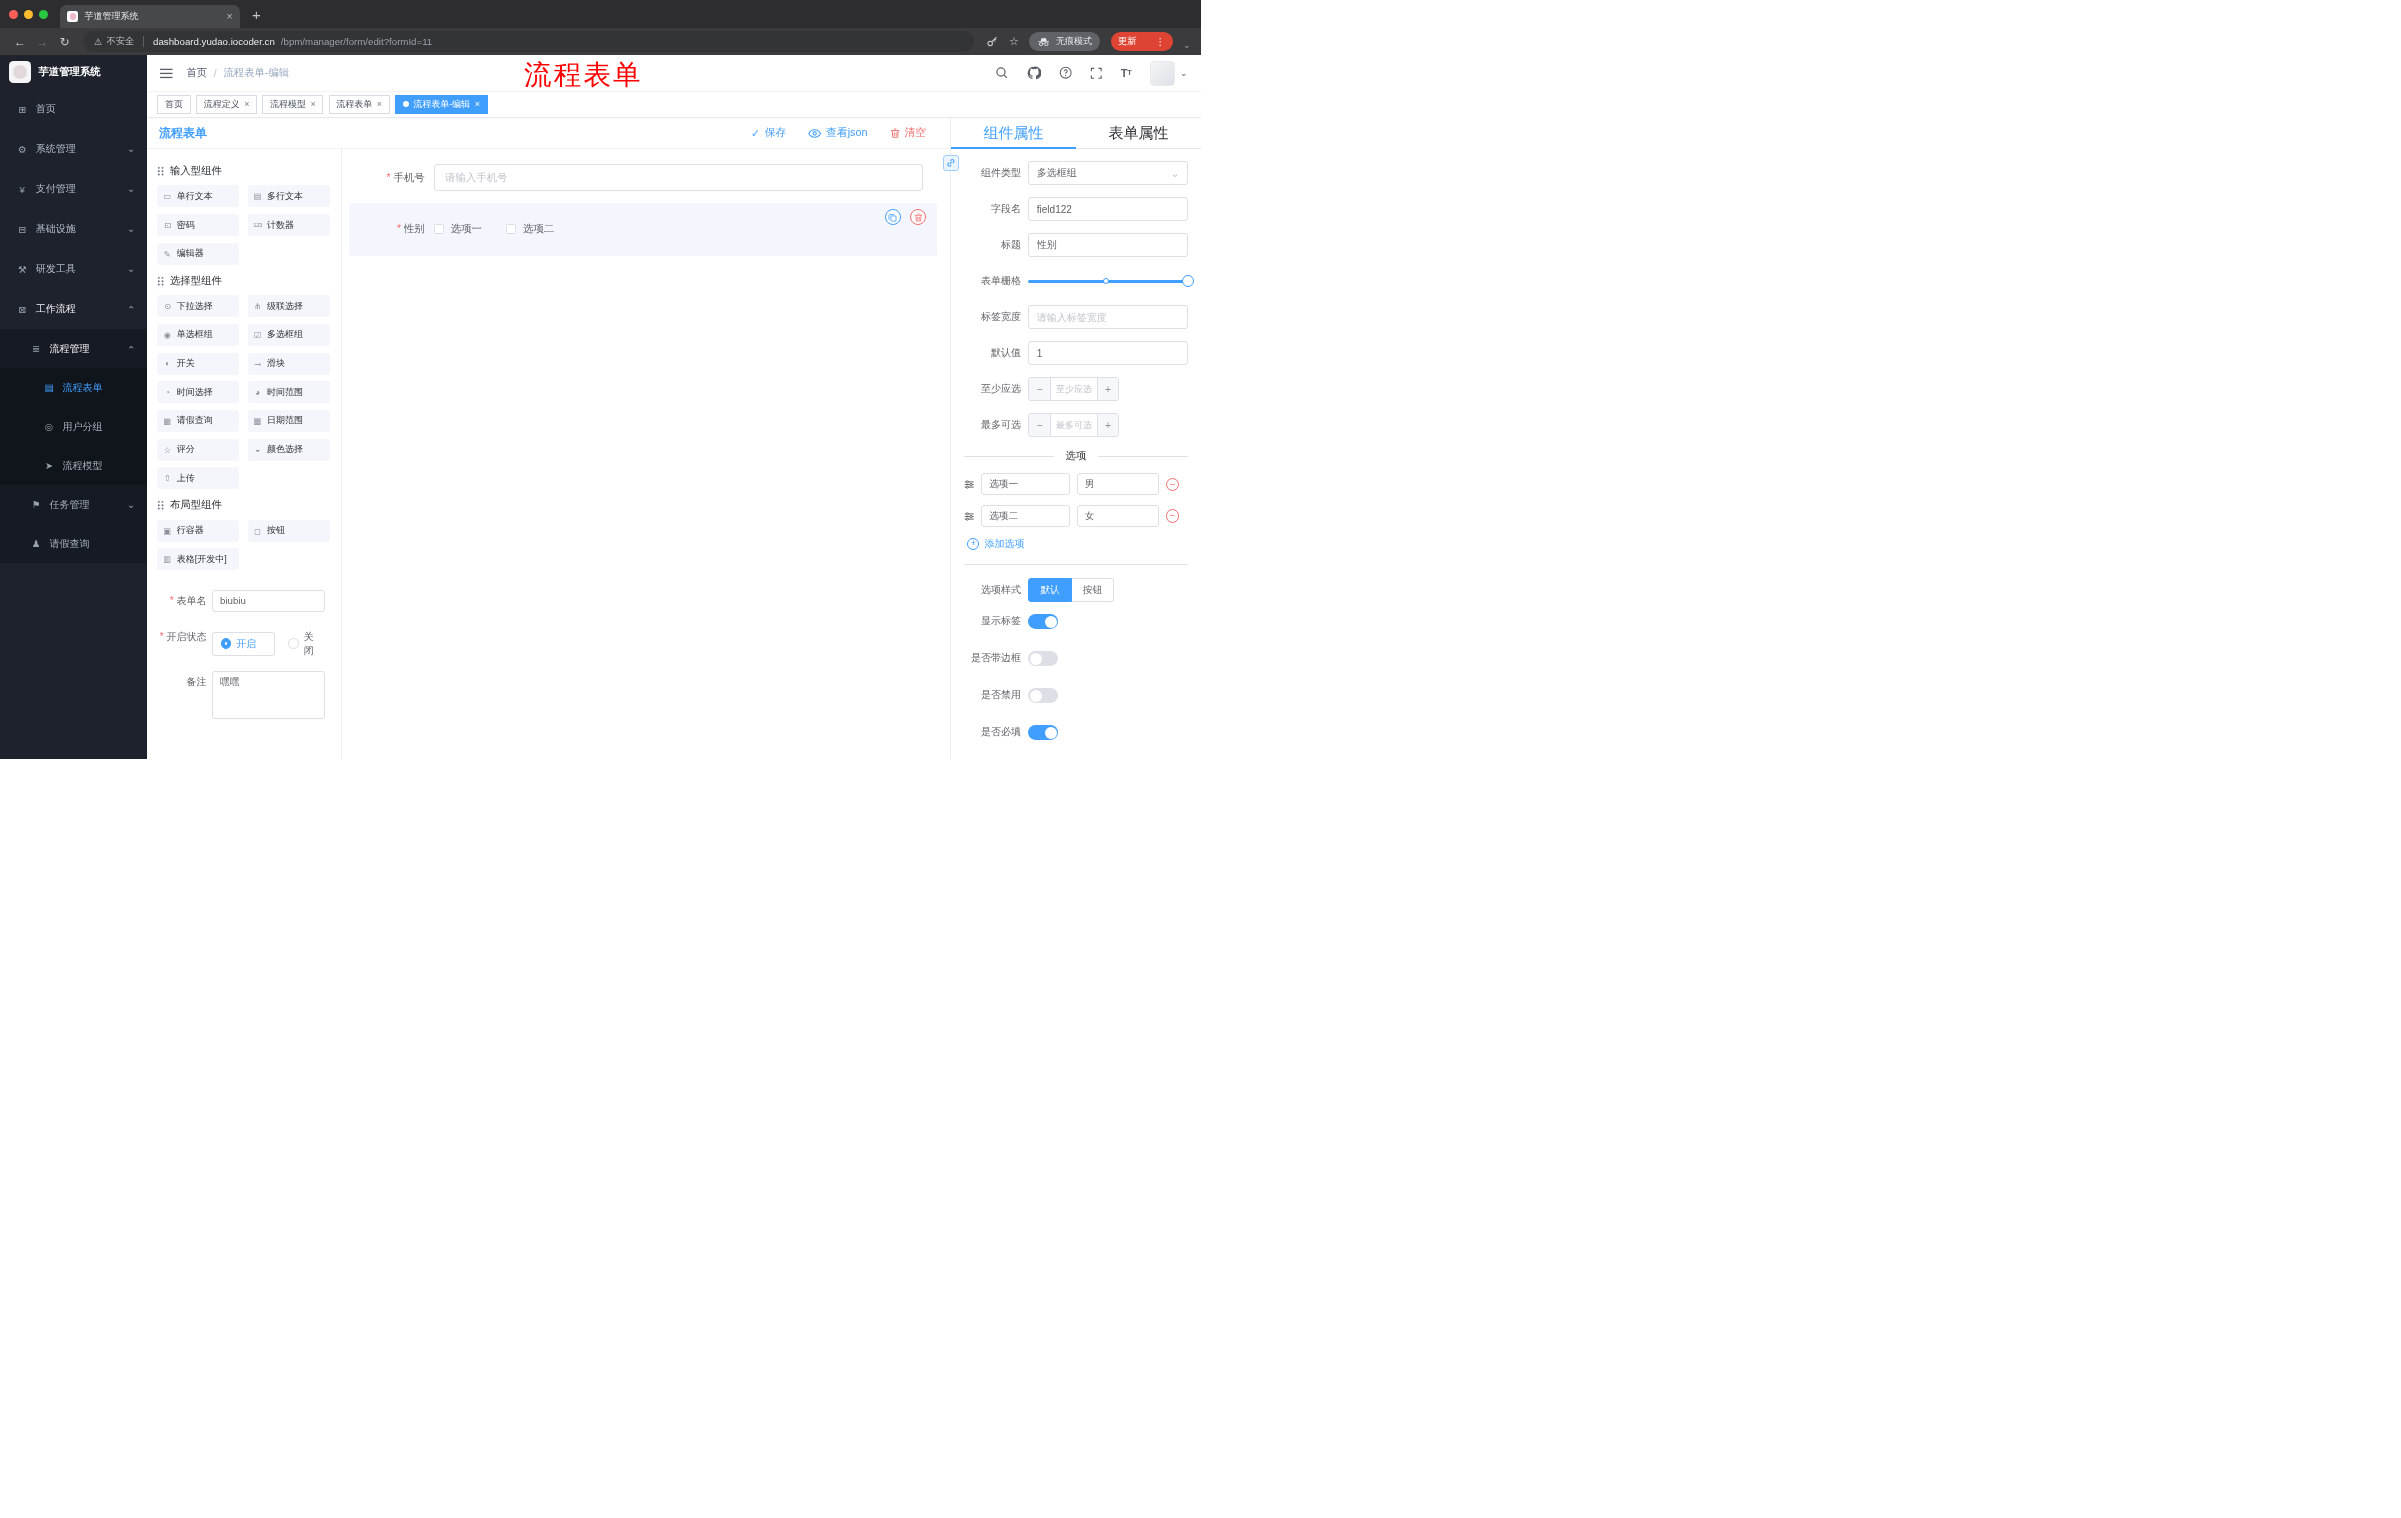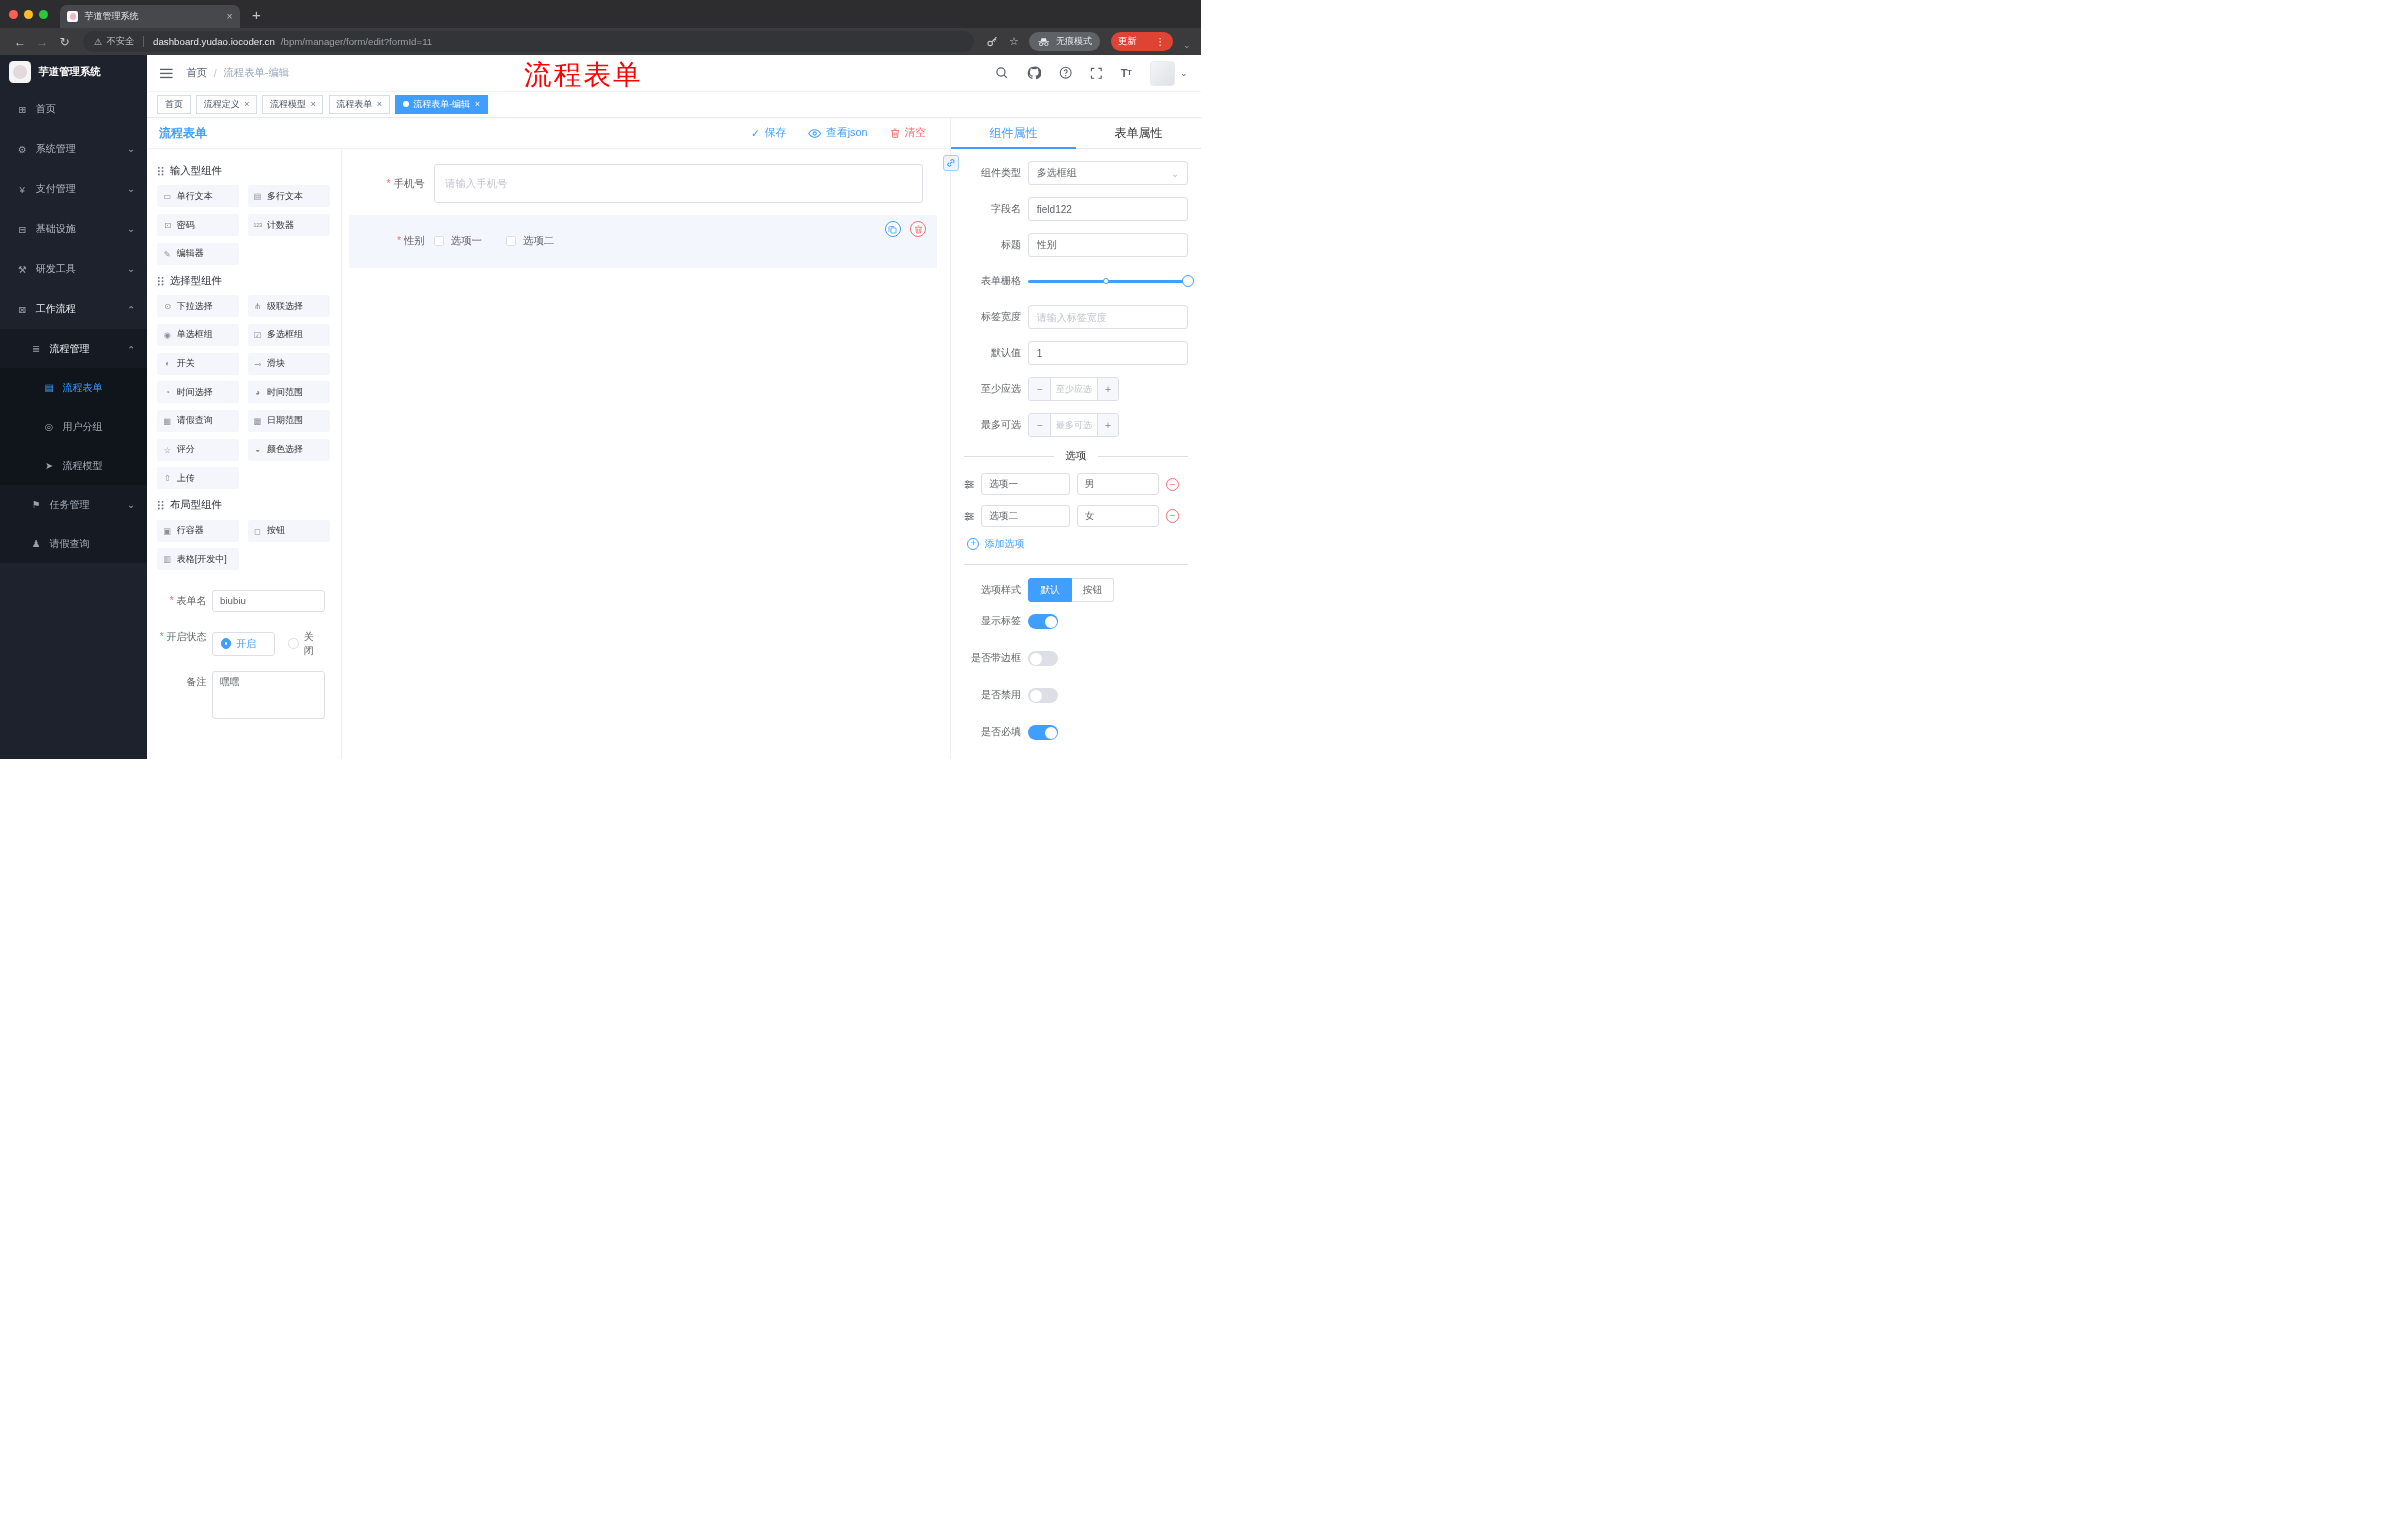--- a/index.html
+++ b/index.html
@@ -106,36 +106,36 @@
   .rdot{width:10.4px;height:10.4px;border-radius:50%;border:0.7px solid #dcdfe6;background:#fff;position:relative;flex-shrink:0}
   .radio.sel{color:#409eff}
   .radio.sel .rdot{border-color:#409eff;background:#409eff}
   .radio.sel .rdot::after{content:"";position:absolute;inset:3px;border-radius:50%;background:#fff}
   .pftext{width:113px;height:48px;border:0.7px solid #dcdfe6;border-radius:3px;padding:4.5px 6.7px;font-size:9.7px;color:#606266;resize:none;font-family:inherit}
 
   
   .canvas{flex:1;padding:15px 7.4px;overflow:hidden;min-width:0}
   .crow{display:flex;align-items:center;margin:0 19.3px 12px}
   .clabel{width:65px;text-align:right;padding-right:9px;color:#606266;font-size:10.4px;flex-shrink:0;white-space:nowrap}
-  .cinput{flex:1;height:39px;border:0.7px solid #dcdfe6;border-radius:3px;padding:0 10.4px;font-size:10.4px;color:#606266;background:#fff;font-family:inherit}
+  .cinput{flex:1;height:27px;border:0.7px solid #dcdfe6;border-radius:3px;padding:0 10.4px;font-size:10.4px;color:#606266;background:#fff;font-family:inherit}
   .cinput::placeholder{color:#c0c4cc}
   .widget{position:relative;background:#f4f6fe;padding:19.3px 19.3px;margin-right:6px;border-radius:1.5px}
   .widget .wrow{display:flex;align-items:center}
   .wactions{position:absolute;top:6px;right:10.4px;display:flex;gap:9px}
   .wbtn{width:16.3px;height:16.3px;border-radius:50%;background:#fff;display:flex;align-items:center;justify-content:center;border:0.7px solid;cursor:pointer}
   .wbtn.copy{border-color:#409eff;color:#409eff}
   .wbtn.del{border-color:#f56c6c;color:#f56c6c}
   .checks{display:flex;gap:24px;align-items:center}
   .check{display:flex;align-items:center;gap:6.7px;color:#606266;font-size:10.4px;cursor:pointer}
   .cbox{width:10.4px;height:10.4px;border:0.7px solid #dcdfe6;border-radius:1.5px;background:#fff;flex-shrink:0}
 
   
   .props{width:251px;border-left:0.7px solid #eceef3;display:flex;flex-direction:column;position:relative;flex-shrink:0}
   .ptabs{height:31px;display:flex;border-bottom:0.7px solid #e4e7ed;flex-shrink:0}
-  .ptab{flex:1;display:flex;align-items:center;justify-content:center;font-size:12px;color:#303133;cursor:pointer;position:relative}
+  .ptab{flex:1;display:flex;align-items:center;justify-content:center;font-size:15px;color:#303133;cursor:pointer;position:relative}
   .ptab.active{color:#409eff}
   .ptab.active::after{content:"";position:absolute;left:0;right:0;bottom:-0.7px;height:1.5px;background:#409eff}
   .phandle{position:absolute;left:-8.2px;top:37px;width:16.3px;height:16.3px;border-radius:3px;background:#ecf5ff;border:0.7px solid #a0cfff;color:#409eff;display:flex;align-items:center;justify-content:center;z-index:3;cursor:pointer}
   .pbody{flex:1;padding:12px 13.4px 0;overflow:hidden}
   .prow{display:flex;align-items:center;margin-bottom:12px}
   .plabel{width:64px;text-align:right;padding-right:7.4px;color:#606266;font-size:10px;flex-shrink:0;white-space:nowrap}
   .pctrl{flex:1;min-width:0;display:flex;align-items:center}
   .sel{height:24px;width:100%;border:0.7px solid #dcdfe6;border-radius:3px;display:flex;align-items:center;padding:0 7.4px;color:#606266;font-size:10px;background:#fff;cursor:pointer}
   .sel .sarr{margin-left:auto;color:#c0c4cc;font-size:9.7px}
   .pinput{width:100%;height:24px;border:0.7px solid #dcdfe6;border-radius:3px;padding:0 7.4px;font-size:10px;color:#606266;font-family:inherit}

